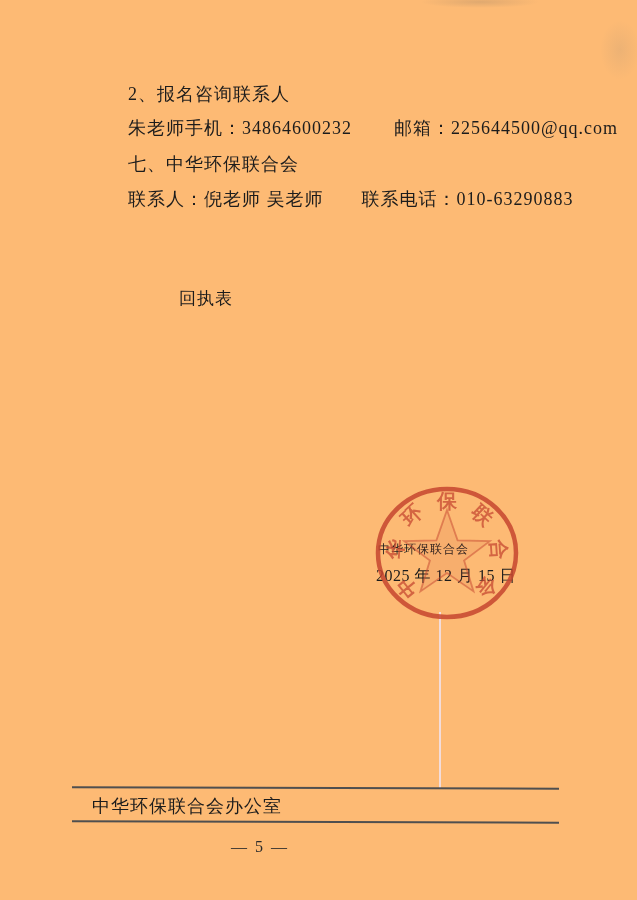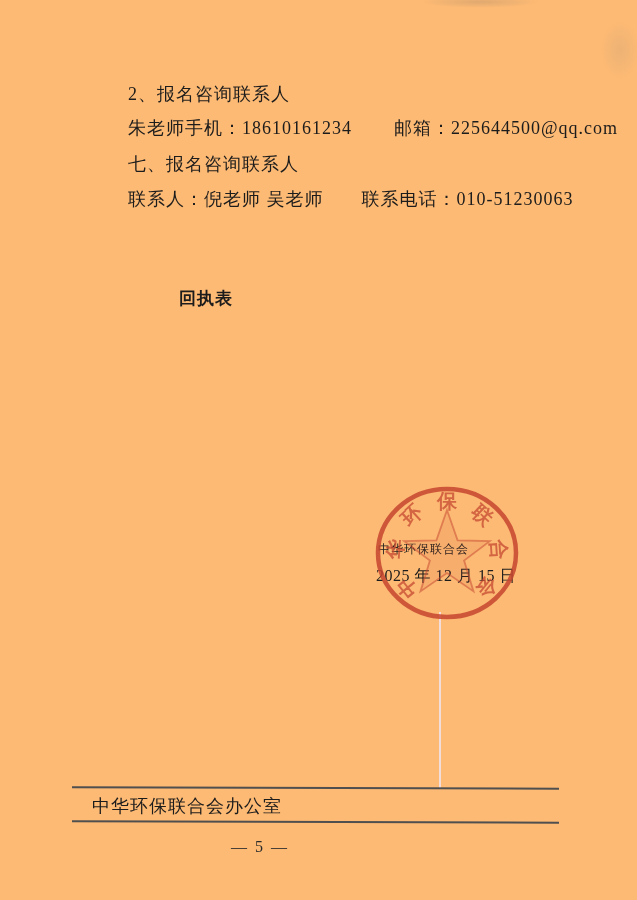--- a/index.html
+++ b/index.html
@@ -119,30 +119,30 @@
 
 <div class="page">
 
   <div class="smudge s1"></div>
   <div class="smudge s2"></div>
   <div class="fold-line"></div>
 
   <div class="line" style="left:128px; top:82px;">2、报名咨询联系人</div>
 
   <div class="line" style="left:128px; top:116px;">
-    <span>朱老师手机：18610161234</span><span class="gap42"></span><span>邮箱：225644500@qq.com</span>
+    <span>朱老师手机：34864600232</span><span class="gap42"></span><span>邮箱：225644500@qq.com</span>
   </div>
 
-  <div class="line" style="left:128px; top:152px;">七、报名咨询联系人</div>
+  <div class="line" style="left:128px; top:152px;">七、中华环保联合会</div>
 
   <div class="line" style="left:128px; top:187px;">
-    <span>联系人：倪老师 吴老师</span><span class="gap38"></span><span>联系电话：010-51230063</span>
+    <span>联系人：倪老师 吴老师</span><span class="gap38"></span><span>联系电话：010-63290883</span>
   </div>
 
-  <div class="line attach" style="left:179px; top:287px;font-weight:bold;">回执表</div>
+  <div class="line attach" style="left:179px; top:287px;">回执表</div>
 
   <div class="sig-org">中华环保联合会</div>
   <div class="sig-date">2025 年 12 月 15 日</div>
 
   <svg class="seal" viewBox="0 0 160 145">
 
     <ellipse cx="80" cy="70" rx="69" ry="64" fill="none" stroke="#c5452f" stroke-width="4.5" opacity="0.85"></ellipse>
 
     <path d="M80,27 L90.6,57.4 L122.8,58.1 L97.1,77.6 L106.5,108.4 L80,90 L53.5,108.4 L62.9,77.6 L37.2,58.1 L69.4,57.4 Z" fill="rgba(197,69,47,0.10)" stroke="rgba(197,69,47,0.50)" stroke-width="1.8"></path>
 

